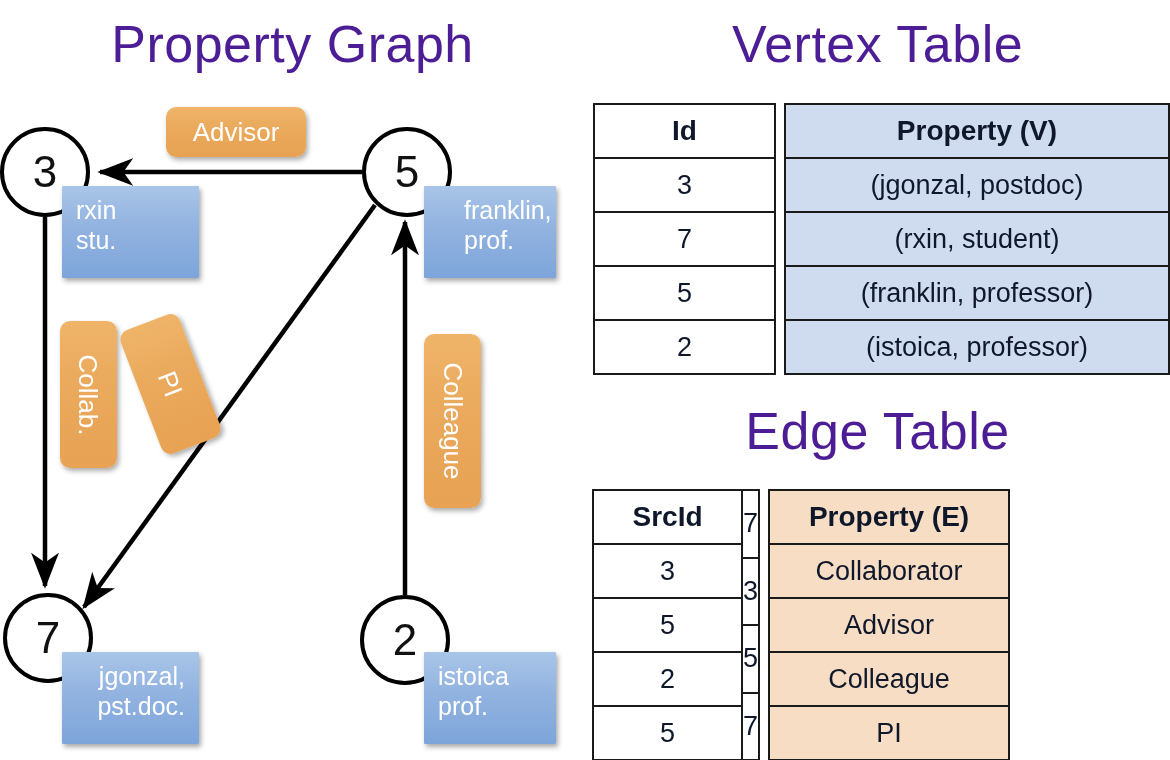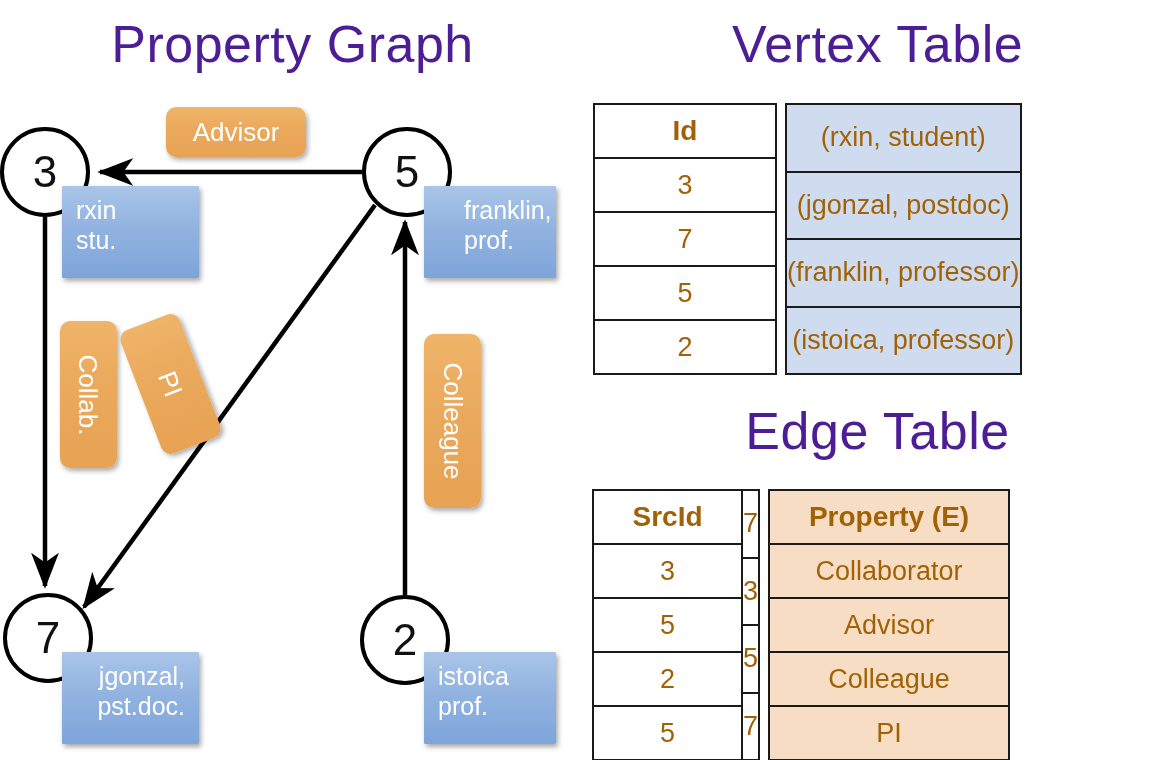--- a/index.html
+++ b/index.html
@@ -74,21 +74,21 @@
   .elabel.rot  span{display:block;}
 
   
   .tblwrap{position:absolute;display:flex;}
   table.t{border-collapse:collapse;background:#fff;border:2px solid #1a1a1a;}
   table.t td,table.t th{
     border:2px solid #1a1a1a;
     text-align:center;
     font-weight:400;
     font-size:27px;
-    color:#a16207;
+    color:#0f172a;
     padding:0;
     height:52px;
     font-family:"Liberation Sans","DejaVu Sans",sans-serif;
   }
   table.t th{font-weight:700;font-size:28px;}
   .gap{width:8px;}
   .bluecell{background:#cfdcef;}
   .orangecell{background:#f6ddc3;}
 </style>
 </head>
@@ -185,26 +185,29 @@
         <td>2</td>
       </tr>
     </tbody>
   </table>
 
   <div class="gap"></div>
 
   <table class="t">
     <tbody>
       <tr>
+        <th class="bluecell" style="width:384px;">Property (V)</th>
+      </tr>
+      <tr>
+        <td class="bluecell">(jgonzal, postdoc)</td>
+      </tr>
+      <tr>
         <td class="bluecell">(rxin, student)</td>
       </tr>
       <tr>
-        <td class="bluecell">(jgonzal, postdoc)</td>
-      </tr>
-      <tr>
         <td class="bluecell">(franklin, professor)</td>
       </tr>
       <tr>
         <td class="bluecell">(istoica, professor)</td>
       </tr>
     </tbody>
   </table>
 </div>
 
 <div class="title" id="edge-title">Edge Table</div>

